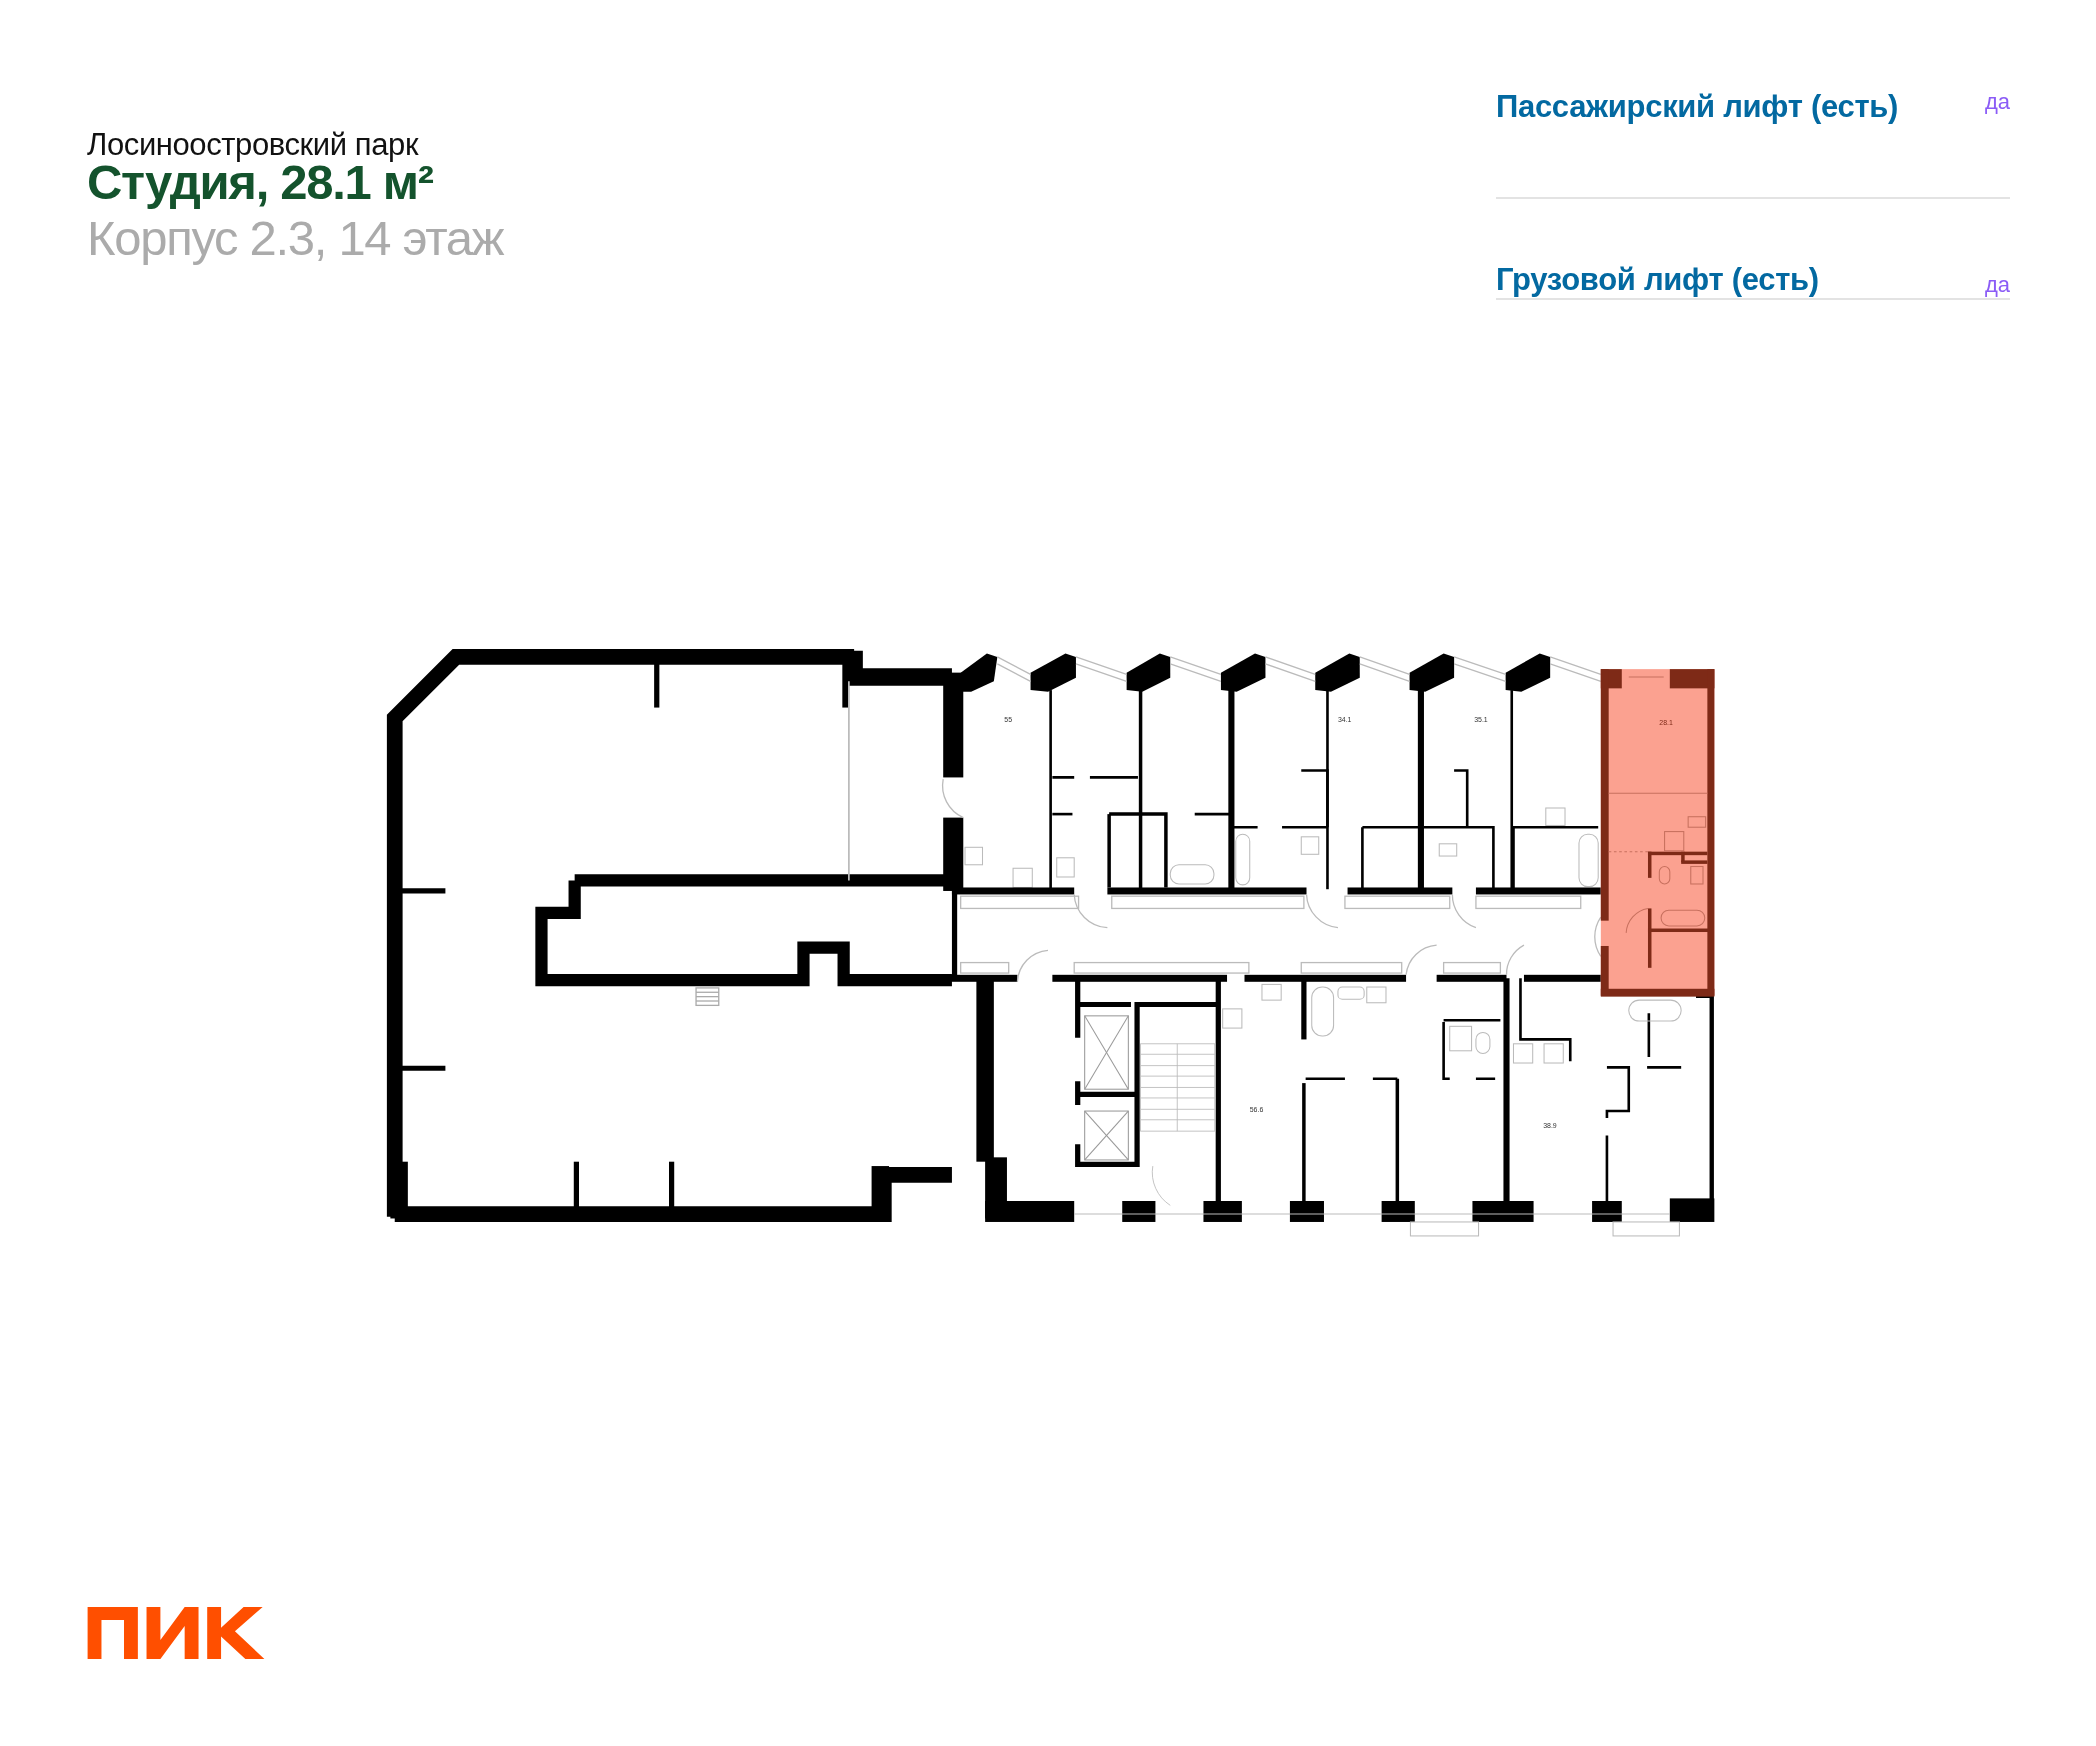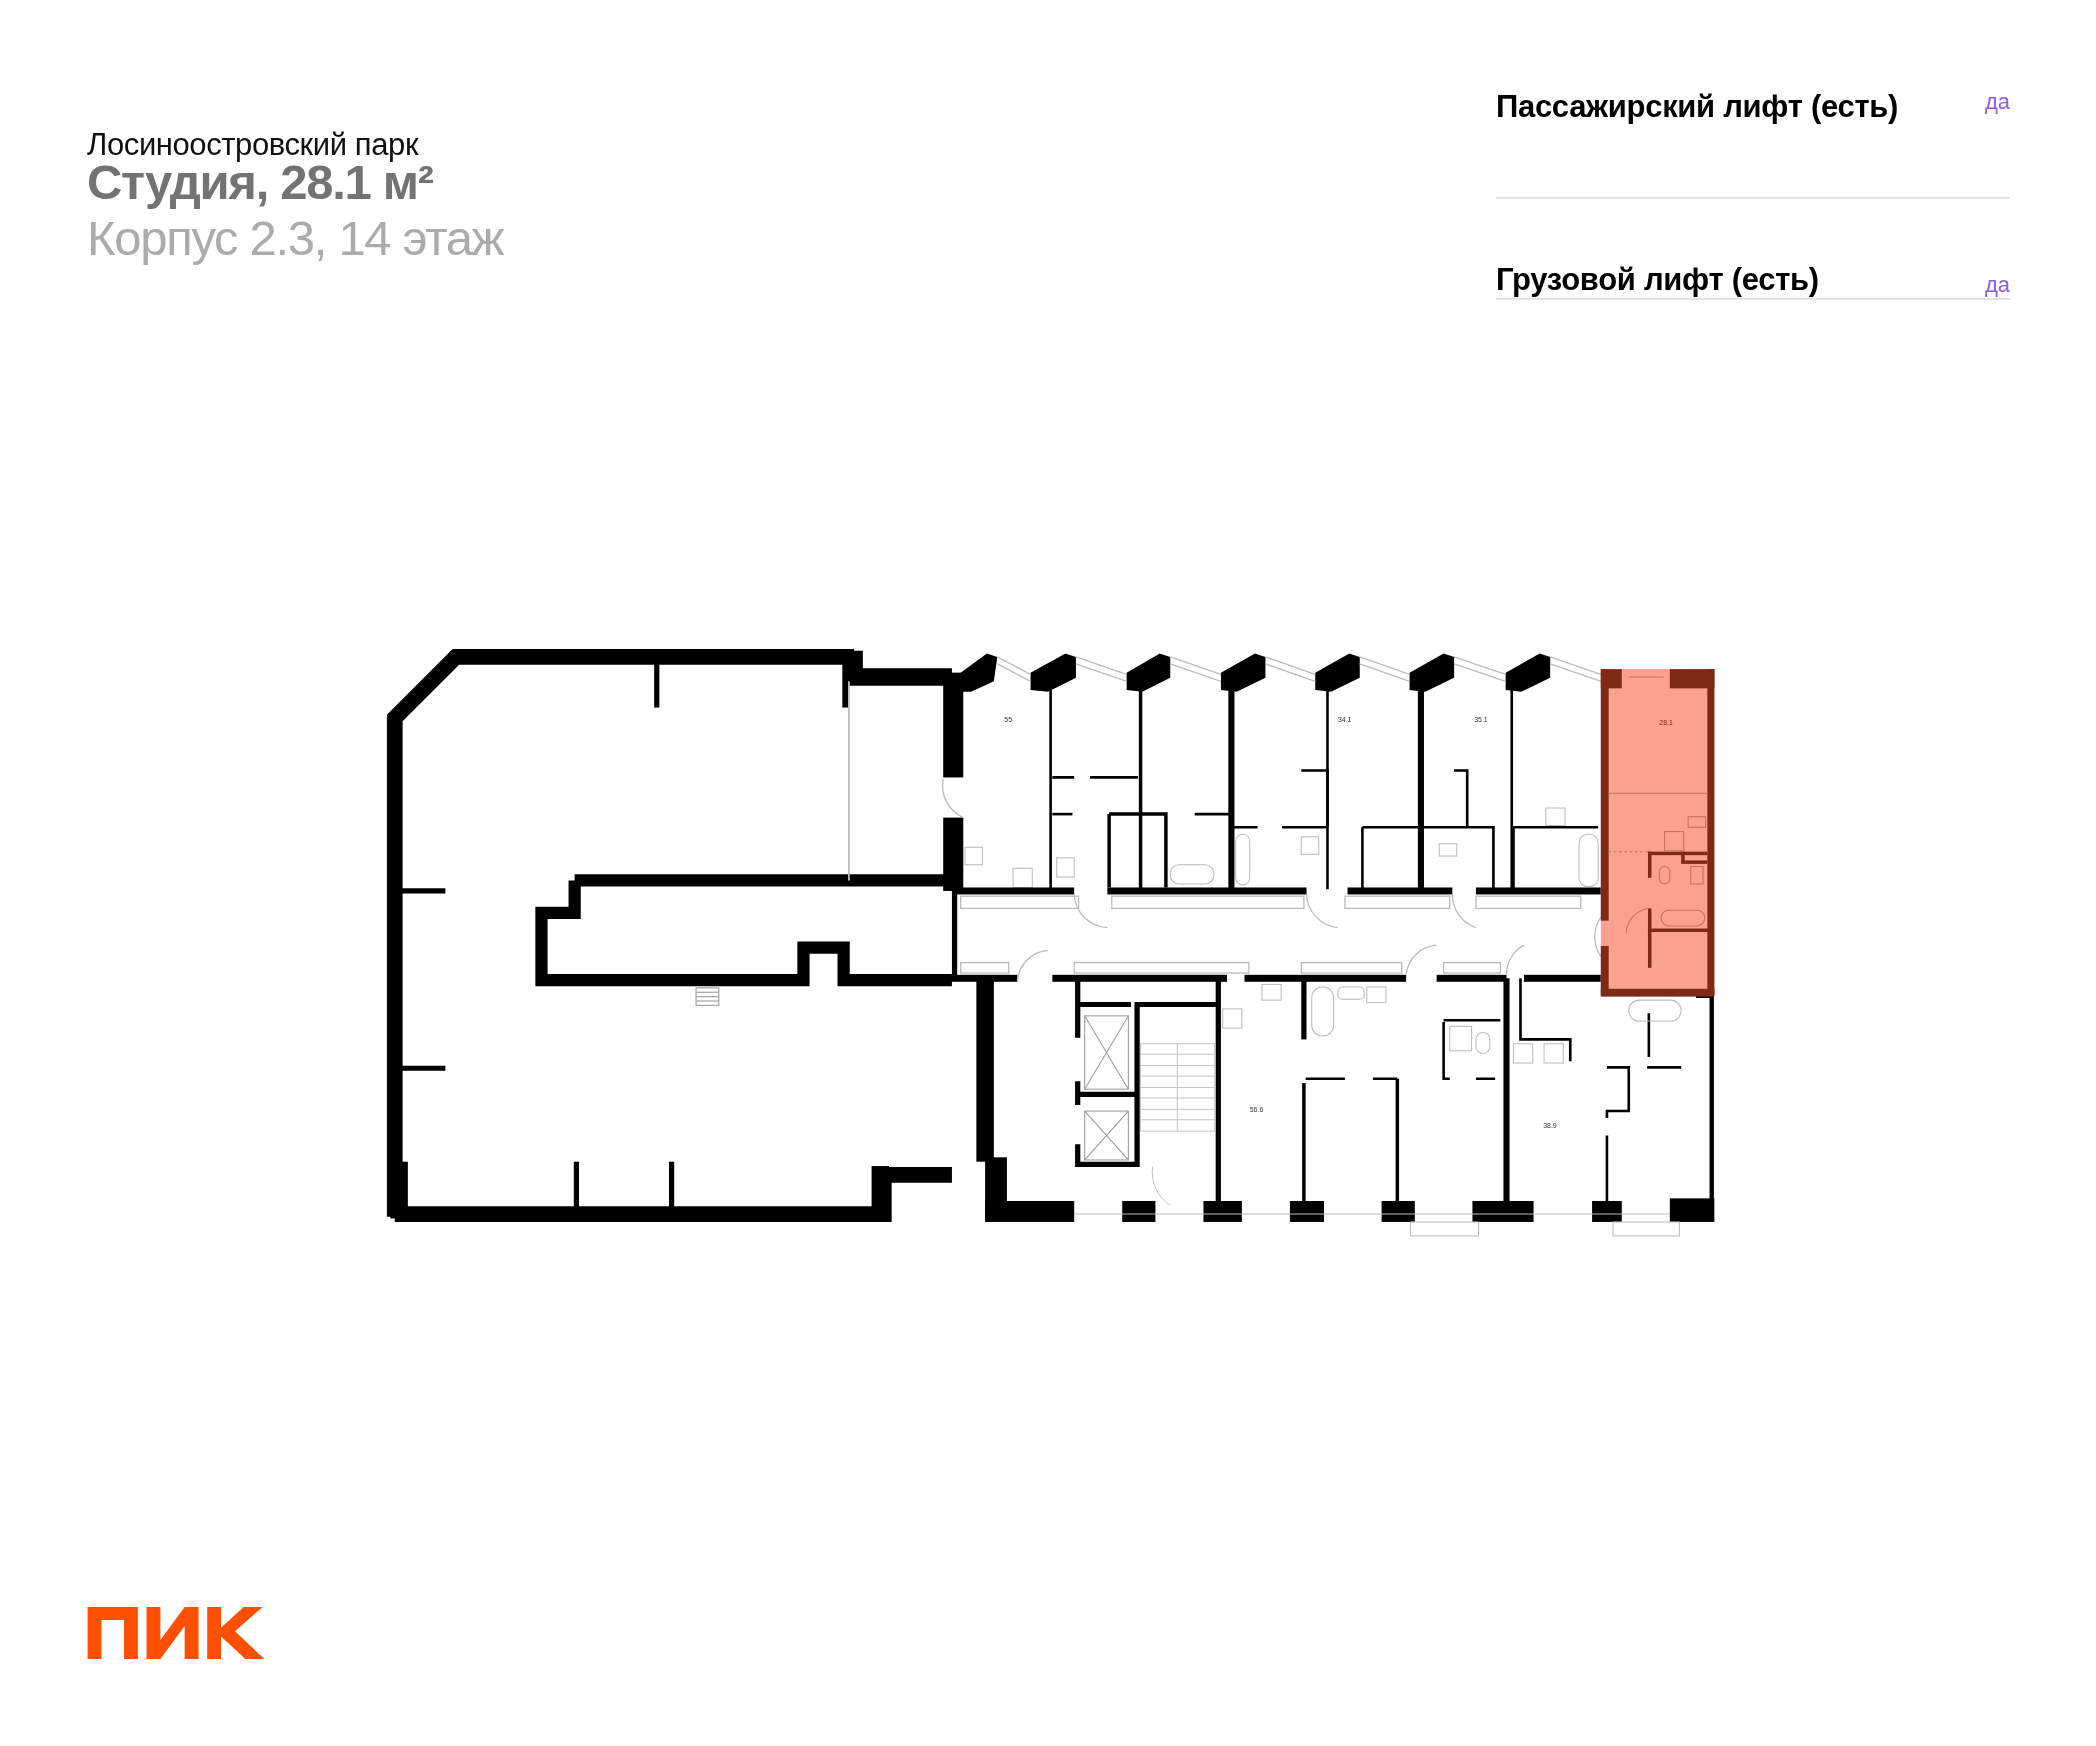--- a/index.html
+++ b/index.html
@@ -1,27 +1,27 @@
 <!DOCTYPE html>
 <html style="font-size:14px"><head>
 <meta charset="utf-8">
 <style>
   html, body { margin:0; padding:0; background:#ffffff; }
   body { width:2096px; height:1747px; position:relative; overflow:hidden;
          font-family:"Liberation Sans", "DejaVu Sans", sans-serif; color:#000; }
   .project { position:absolute; left:87px; top:91px; font-size:31px; letter-spacing:-0.4px; color:#111;margin-top:36px; }
-  .title { position:absolute; left:87px; top:154px; font-size:49px; font-weight:bold; letter-spacing:-1.3px; color:#737373; }
+  .title { position:absolute; left:87px; top:154px; font-size:49px; font-weight:bold; letter-spacing:-1.3px; color:#14532d; }
   .subtitle { position:absolute; left:87px; top:210px; font-size:49px; letter-spacing:-1.3px; color:#ababab; }
   .features { position:absolute; left:1496px; top:84px; width:514px; }
   .feature-row { display:flex; justify-content:space-between; align-items:center;
                  height:101px; box-sizing:border-box; border-bottom:2.6px solid #e3e3e3; }
   .feature-row:first-child { height:115px; align-items:flex-start; padding-top:5.2px; }
   .feature-row:first-child .f-label, .feature-row:first-child .f-value { margin-top:0; }
   .feature-row + .feature-row { align-items:flex-end; }
-  .f-label { font-size:31px; font-weight:bold; color:#000000; letter-spacing:-0.3px; }
+  .f-label { font-size:31px; font-weight:bold; color:#0369a1; letter-spacing:-0.3px; }
   .f-value { font-size:22px; color:#8b5cf6; }
   .plan { position:absolute; left:0; top:0; width:2096px; height:1747px; }
   .logo { position:absolute; left:87px; top:1607px; width:178px; height:52px; }
   .unit-label { font-family:"Liberation Sans", sans-serif; font-size:8px; fill:#333; }
 </style>
 </head>
 <body>
 
 <div class="project">Лосиноостровский парк</div>
 <div class="title">Студия, 28.1 м²</div>

